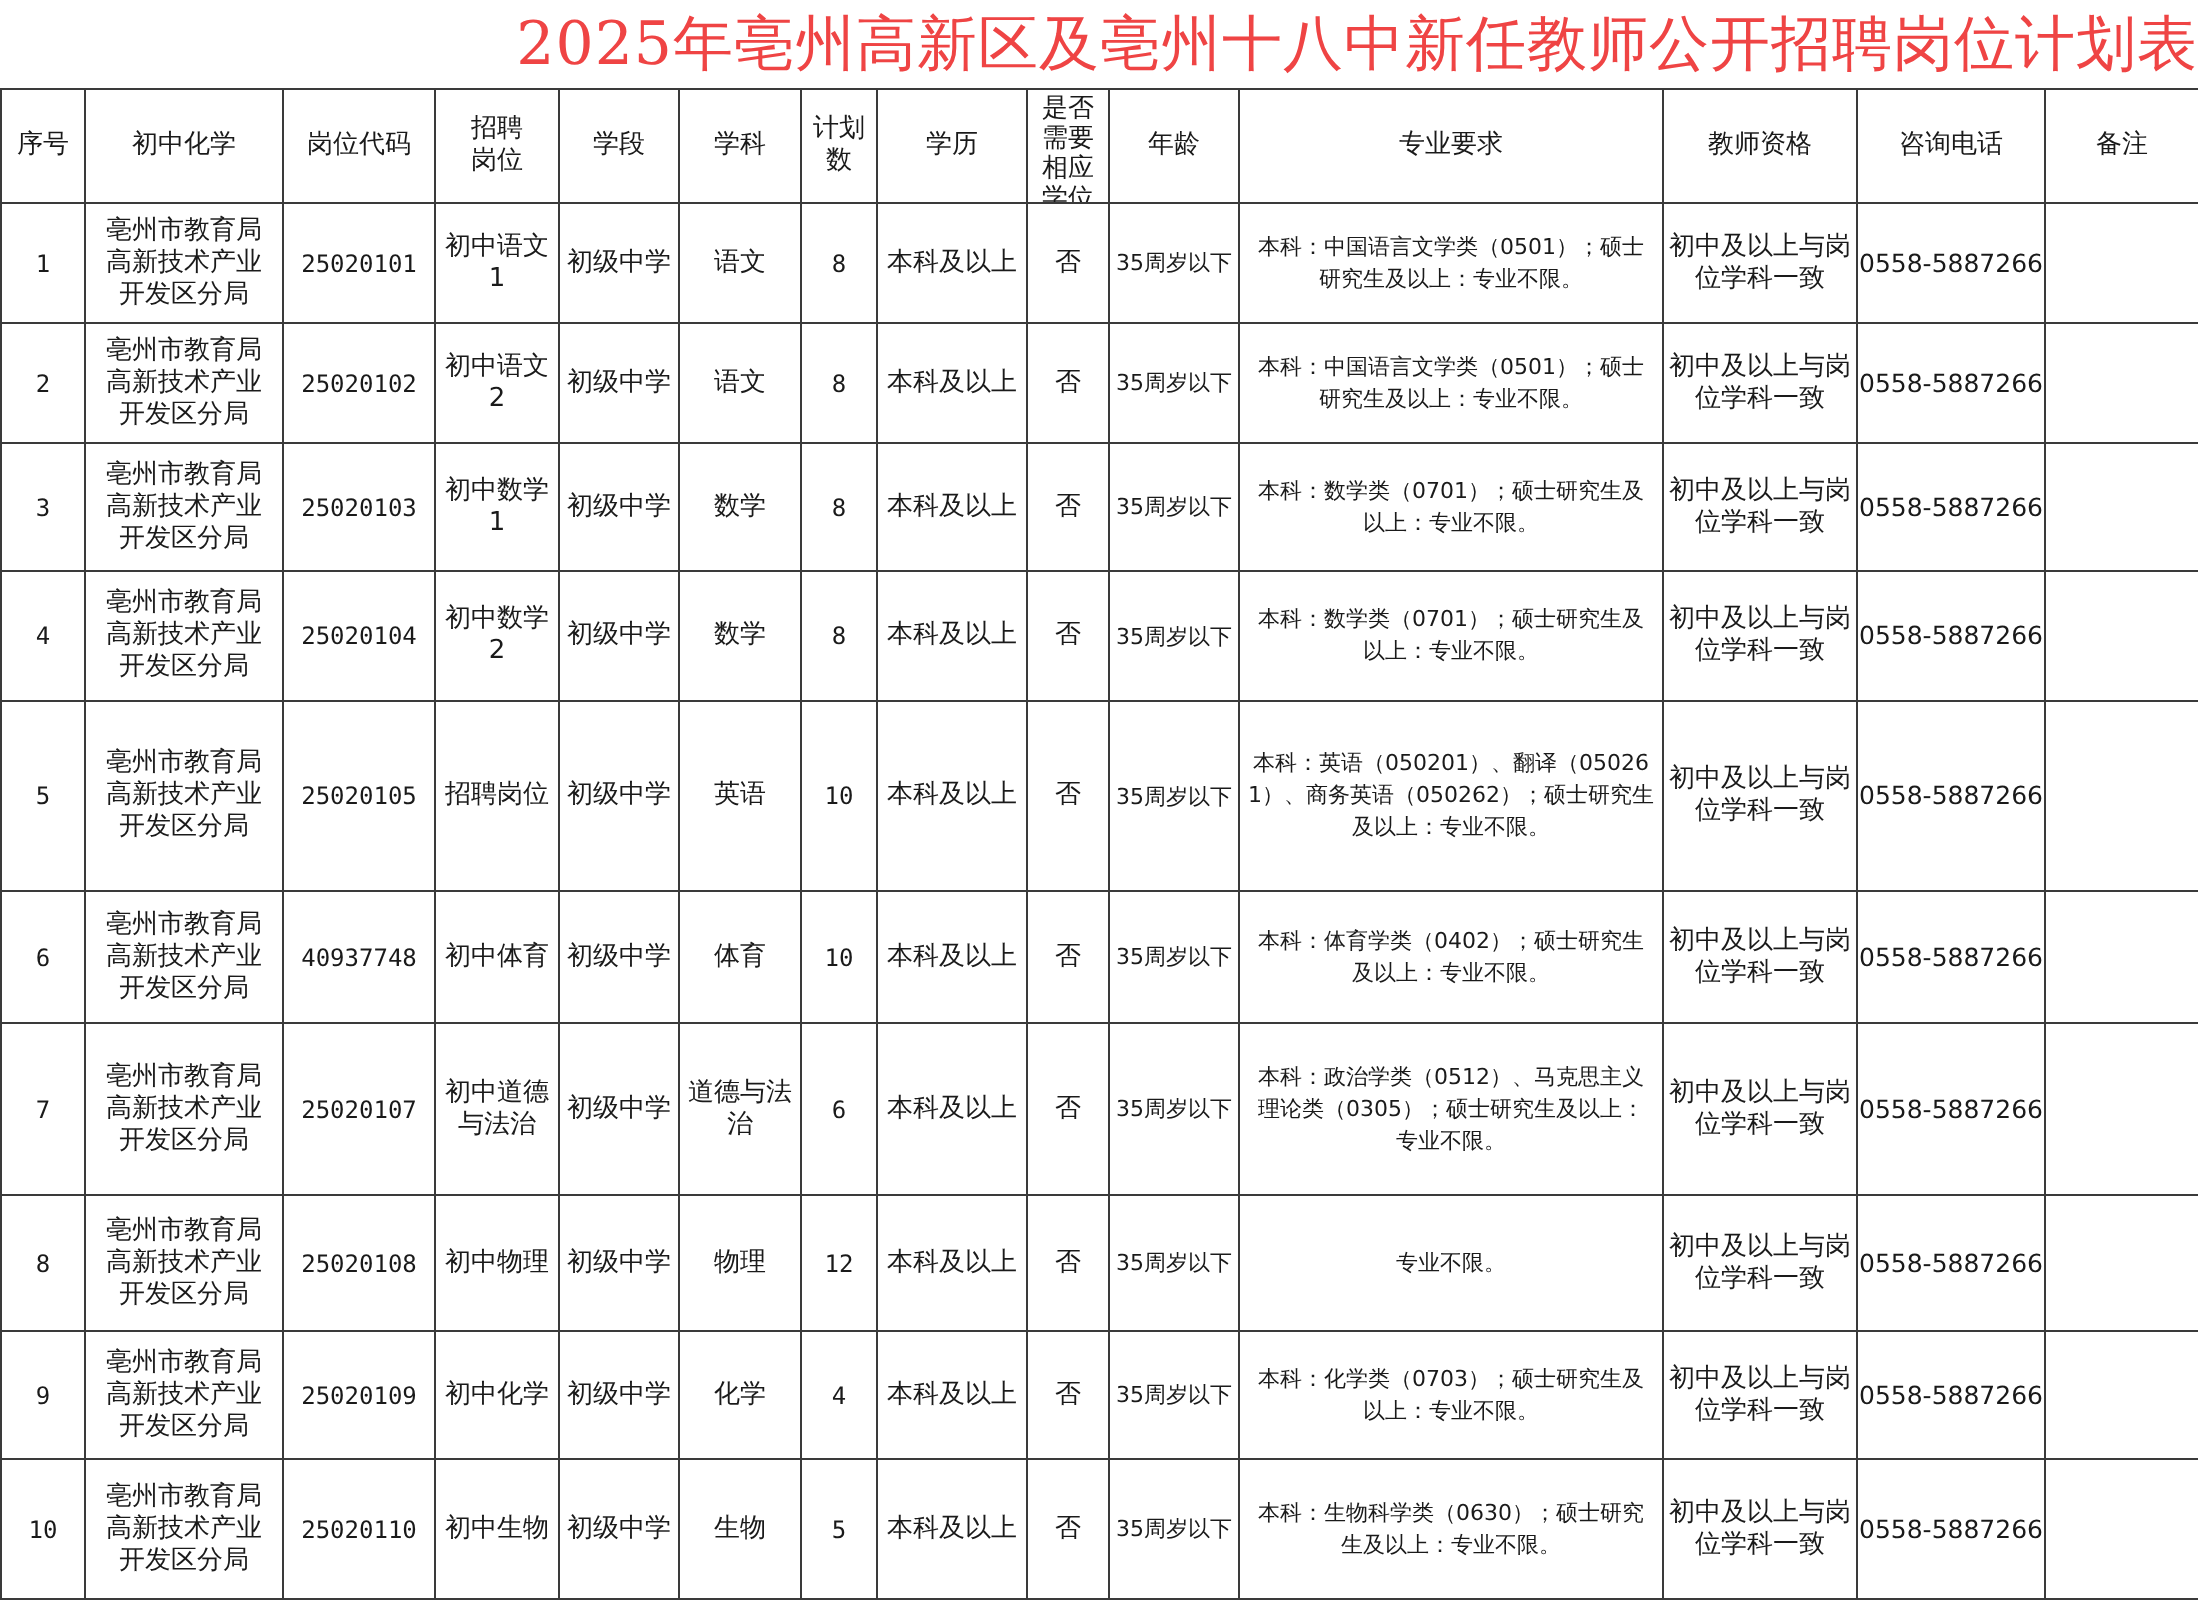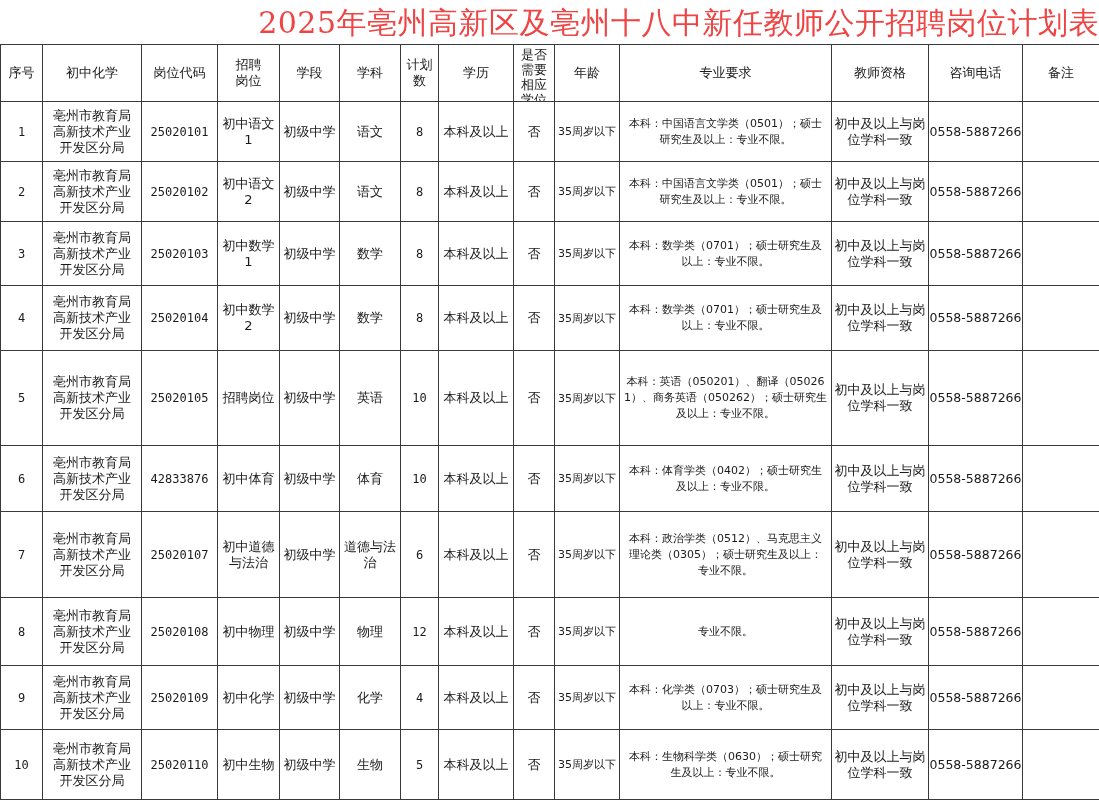--- a/index.html
+++ b/index.html
@@ -134,21 +134,21 @@
     <td>否</td>
     <td class="age">35周岁以下</td>
     <td class="major">本科：英语（050201）、翻译（050261）、商务英语（050262）；硕士研究生及以上：专业不限。</td>
     <td>初中及以上与岗位学科一致</td>
     <td class="phone">0558-5887266</td>
     <td></td>
   </tr>
       <tr style="height: 66px;">
     <td class="num">6</td>
     <td style="padding:0 10px;">亳州市教育局高新技术产业开发区分局</td>
-    <td class="num">42833876</td>
+    <td class="num">40937748</td>
     <td>初中体育</td>
     <td>初级中学</td>
     <td>体育</td>
     <td class="num">10</td>
     <td>本科及以上</td>
     <td>否</td>
     <td class="age">35周岁以下</td>
     <td class="major">本科：体育学类（0402）；硕士研究生及以上：专业不限。</td>
     <td>初中及以上与岗位学科一致</td>
     <td class="phone">0558-5887266</td>

